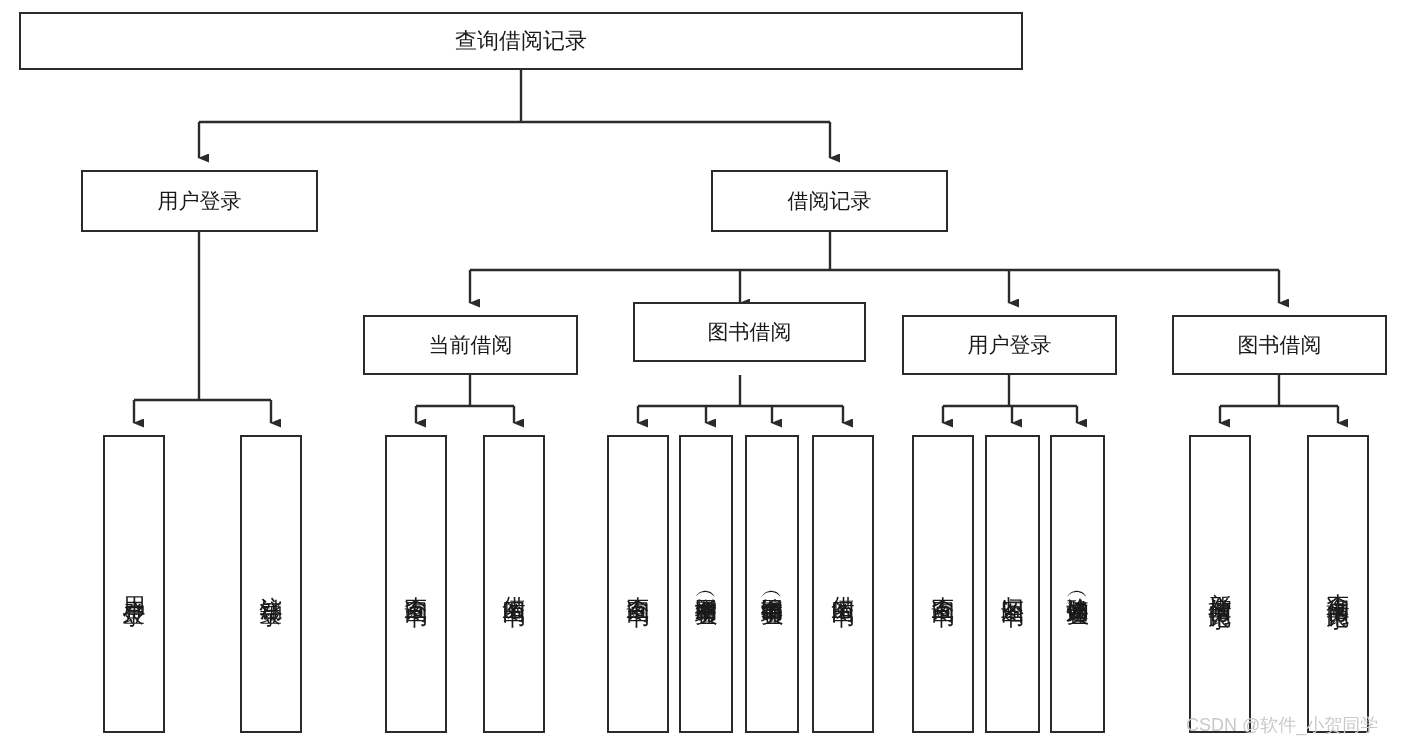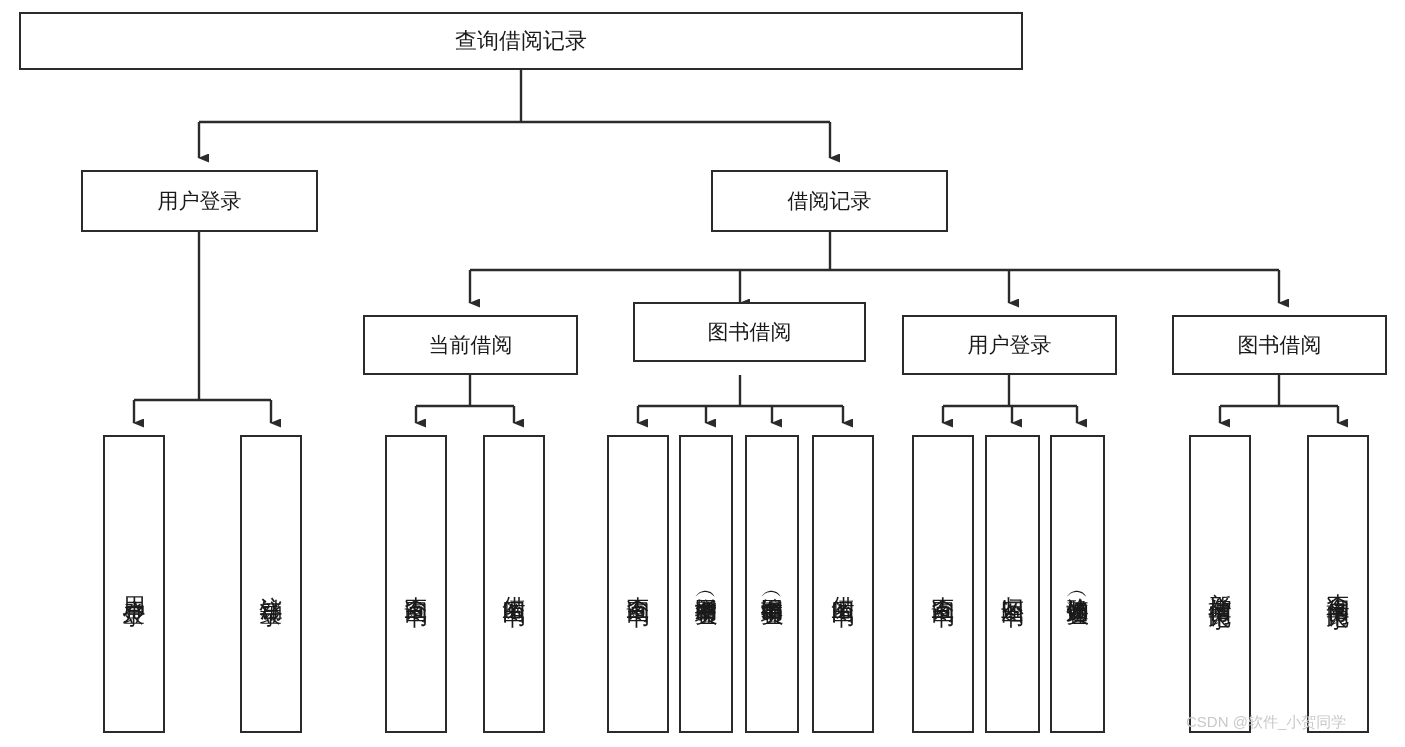--- a/index.html
+++ b/index.html
@@ -63,21 +63,21 @@
     line-height: 1;
     white-space: nowrap;
   }
   .node.vert.narrow .node-label {
     font-size: 22px;
     letter-spacing: 1px;
   }
   #watermark {
     position: absolute;
     color: #c9c9c9;
-    font-size: 15px;
+    font-size: 18px;
     white-space: nowrap;
     left: 1186px;
     top: 713px;
   }
 </style>
 </head>
 <body>
 
 <div id="diagram-root">
 

